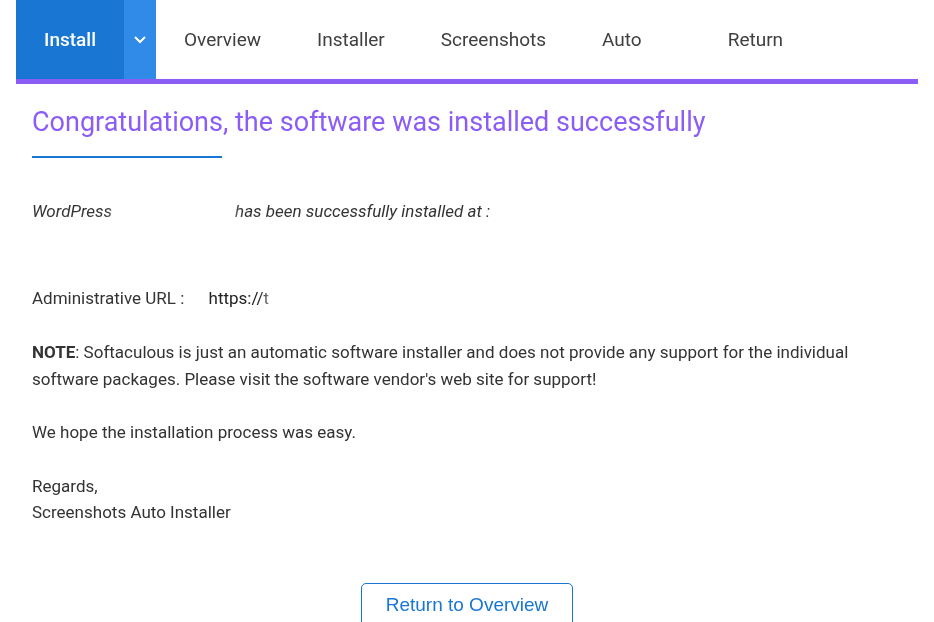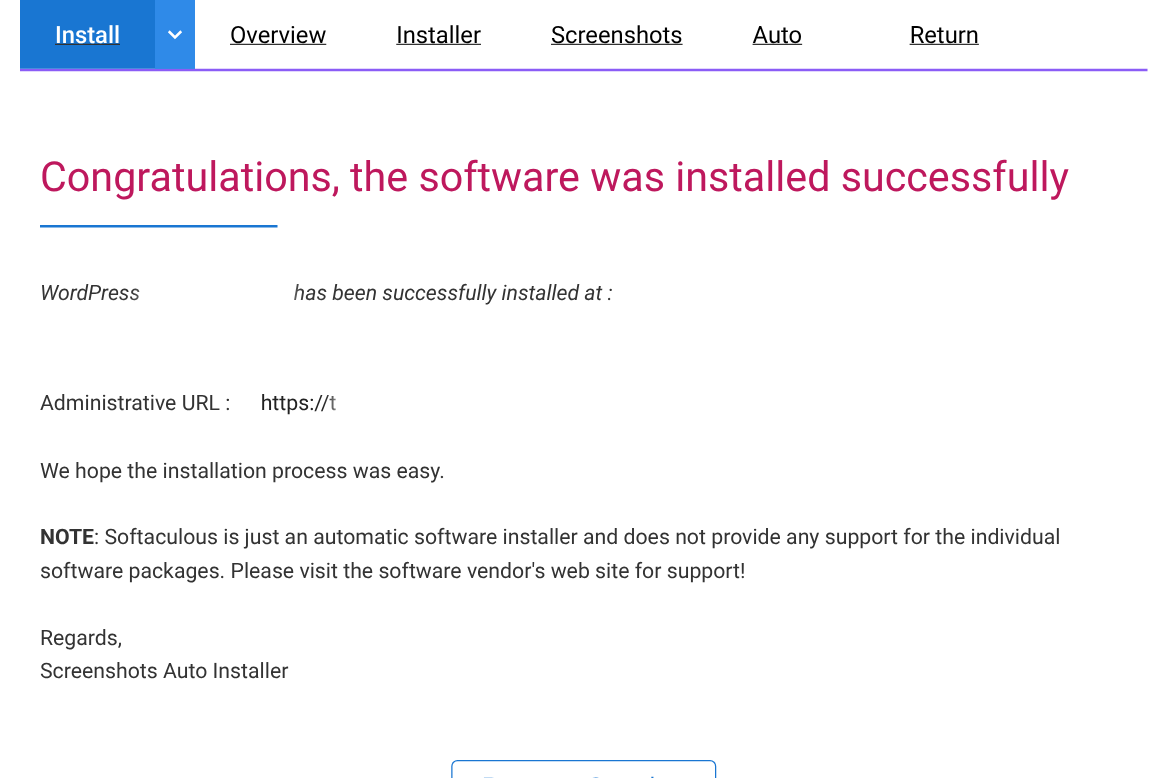--- a/index.html
+++ b/index.html
@@ -5,28 +5,27 @@
     * { margin: 0; padding: 0; box-sizing: border-box; }
     body {
       font-family: -apple-system, BlinkMacSystemFont, 'Segoe UI', Roboto, Arial, sans-serif;
       background: #fff;
       padding: 0 16px 40px 16px;
       color: #333;
     }
     .tabs {
       display: flex;
       align-items: stretch;
-      border-bottom: 2px solid #8b5cf6;
-      margin-bottom: 66px;
-      text-decoration: underline;
+      border-bottom: 5px solid #8b5cf6;
+      margin-bottom: 22px;
     }
     .tab {
-      padding: 16px 28px;
+      padding: 28px 28px;
       font-size: 19px;
-      color: #000000;
+      color: #404040;
       cursor: pointer;
       display: flex;
       align-items: center;
     }
     .tab-install-wrap {
       display: flex;
       background: #1976d2;
       color: #fff;
     }
     .tab-install {
@@ -42,23 +41,23 @@
       background: #2f8ae8;
       width: 32px;
       display: flex;
       align-items: center;
       justify-content: center;
       cursor: pointer;
     }
     .tab-dropdown svg { display: block; }
     .spacer-large { width: 30px; }
     .heading {
-      font-size: 33px;
+      font-size: 27px;
       font-weight: 400;
-      color: #be185d;
+      color: #8b5cf6;
       margin: 0 16px 18px 16px;
     }
     .under-rule {
       width: 190px;
       height: 2px;
       background: #1976d2;
       margin: 0 16px 40px 16px;
     }
     .content {
       margin: 0 16px;
@@ -119,25 +118,25 @@
     <span class="redacted">xxxxxxxxxxxxxx</span>
     <span>has been successfully installed at :</span>
   </p>
   <span class="redacted-block"></span>
 
   <p>
     <span>Administrative URL :</span>
     <a><span>https://t</span></a><span class="redacted">xxxxxxxxxxxxxxxxxxxxxxxxxxxxxxxx</span>
   </p>
 
-  <p>We hope the installation process was easy.</p>
-
   <p>
     <span class="note-label">NOTE</span><span>: Softaculous is just an automatic software installer and does not provide any support for the individual software packages. Please visit the software vendor's web site for support!</span>
   </p>
+
+  <p>We hope the installation process was easy.</p>
 
   <div class="regards">
     <div>Regards,</div>
     <div>Screenshots Auto Installer</div>
   </div>
 
   <div class="button-row">
     <button class="overview-btn">Return to Overview</button>
   </div>
 </div>

